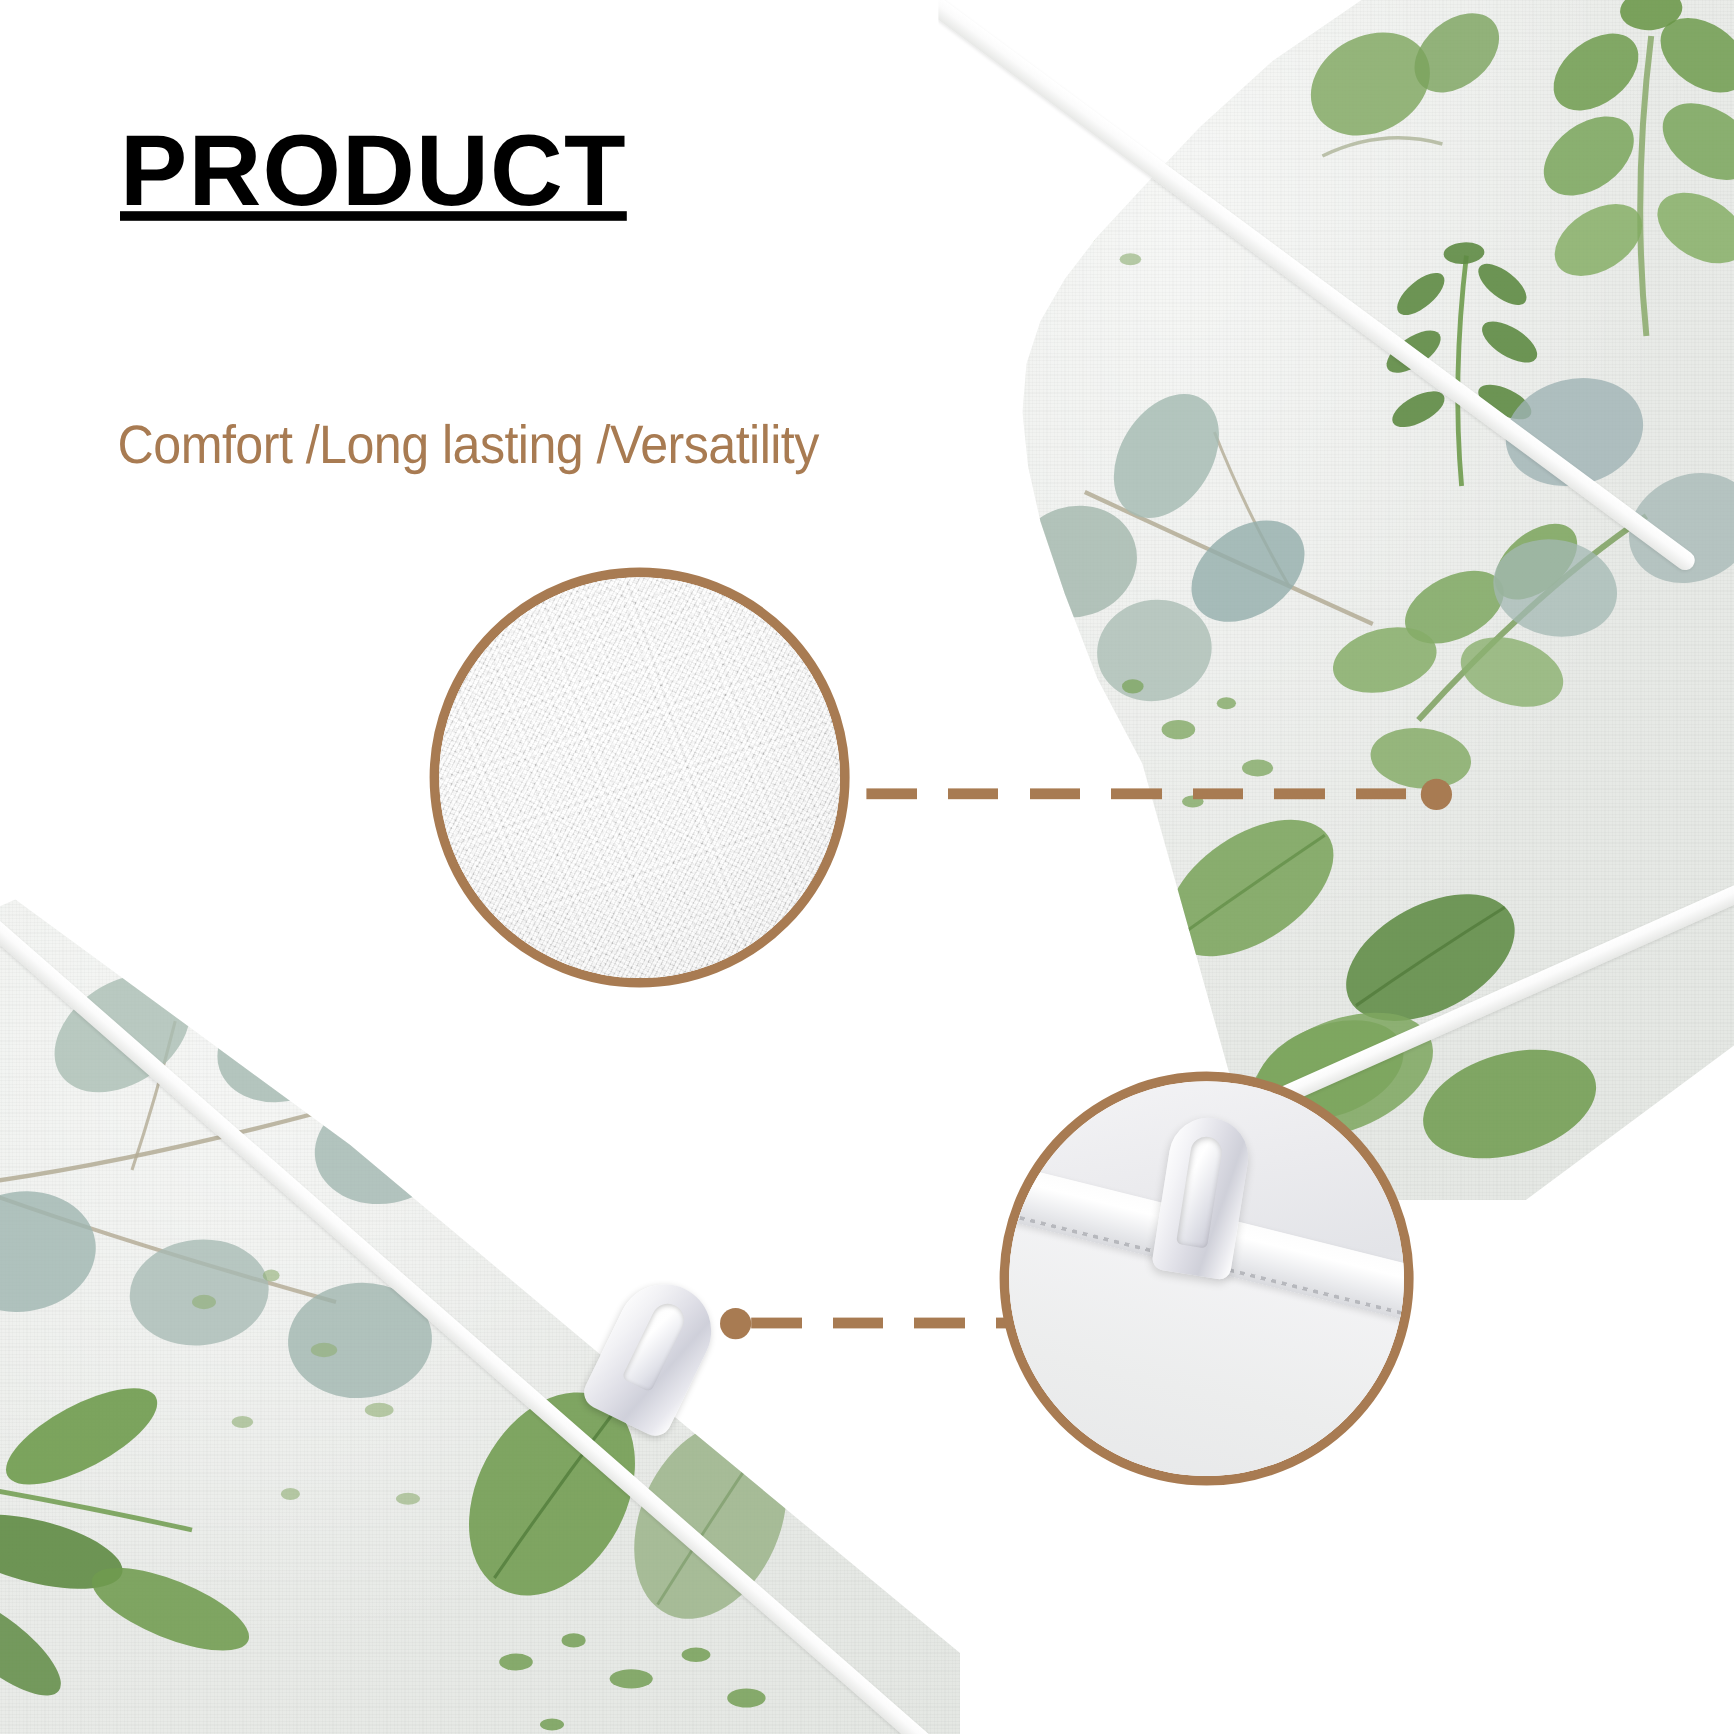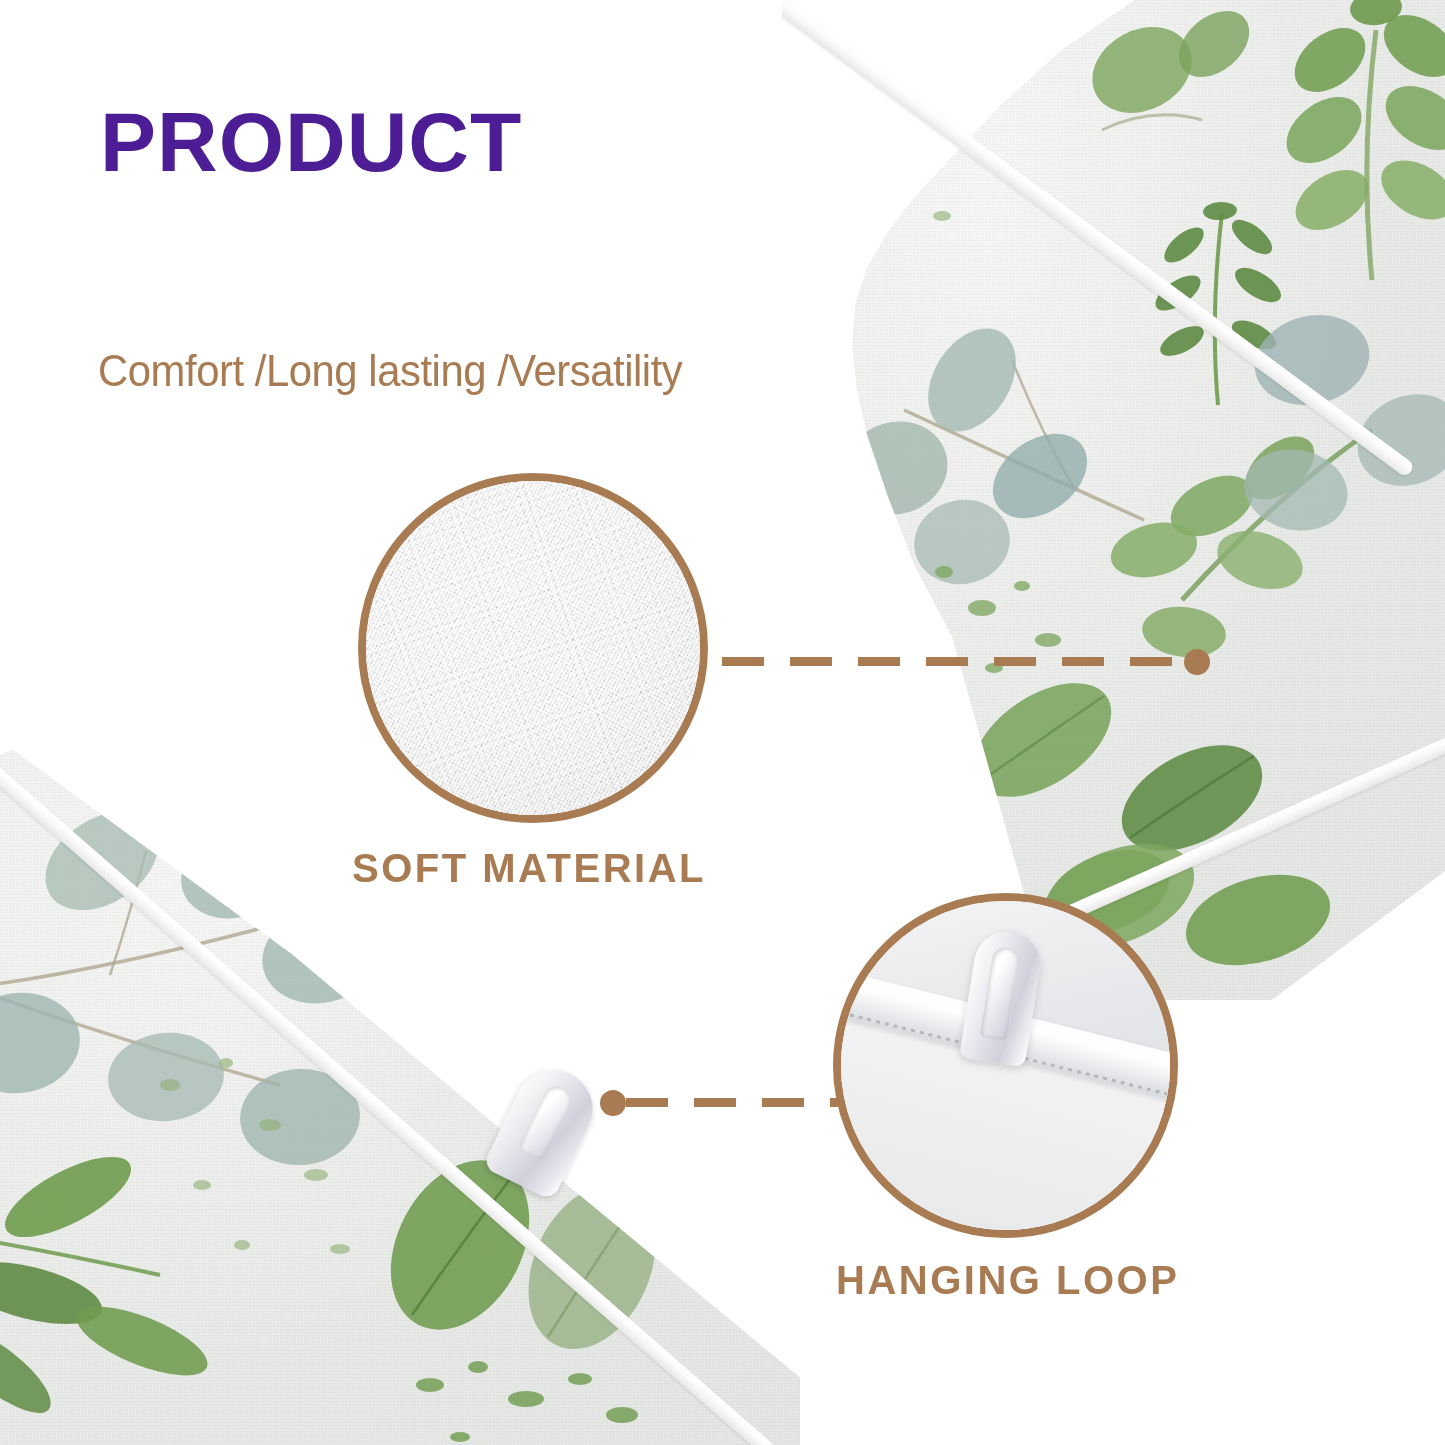--- a/index.html
+++ b/index.html
@@ -22,22 +22,23 @@
     left: 100px;
     top: 82px;
     width: 760px;
   }
   .title-line {
     font-family: "Liberation Sans", sans-serif;
     font-weight: bold;
     font-size: 84px;
     line-height: 1.45;
     letter-spacing: 1px;
-    color: #4c1d95;
+    color: #000000;
     white-space: nowrap;
+    text-decoration: underline;
   }
   #subtitle {
     position: absolute;
     left: 98px;
     top: 345px;
     font-family: "Liberation Sans", sans-serif;
     font-weight: 500;
     font-size: 45px;
     letter-spacing: -0.5px;
     color: #a87b52;
@@ -530,25 +531,23 @@
   </div>
 
   <div class="connector" id="connector-loop" style="left:600px; top:1090px;">
     <div class="dot"></div>
     <div class="dashes"></div>
   </div>
 
   <div class="feature-circle" id="circle-soft">
     <div class="swatch"></div>
   </div>
-  <div class="feature-caption" id="caption-soft">SOFT MATERIAL</div>
 
   <div class="feature-circle" id="circle-loop">
     <div class="swatch"></div>
     <div class="lower-fabric"></div>
     <div class="seam"></div>
     <div class="seam-stitch"></div>
     <div class="zoom-loop"></div>
     <div class="zoom-loop-hole"></div>
   </div>
-  <div class="feature-caption" id="caption-loop">HANGING LOOP</div>
 
 </div>
 
 </body></html>

